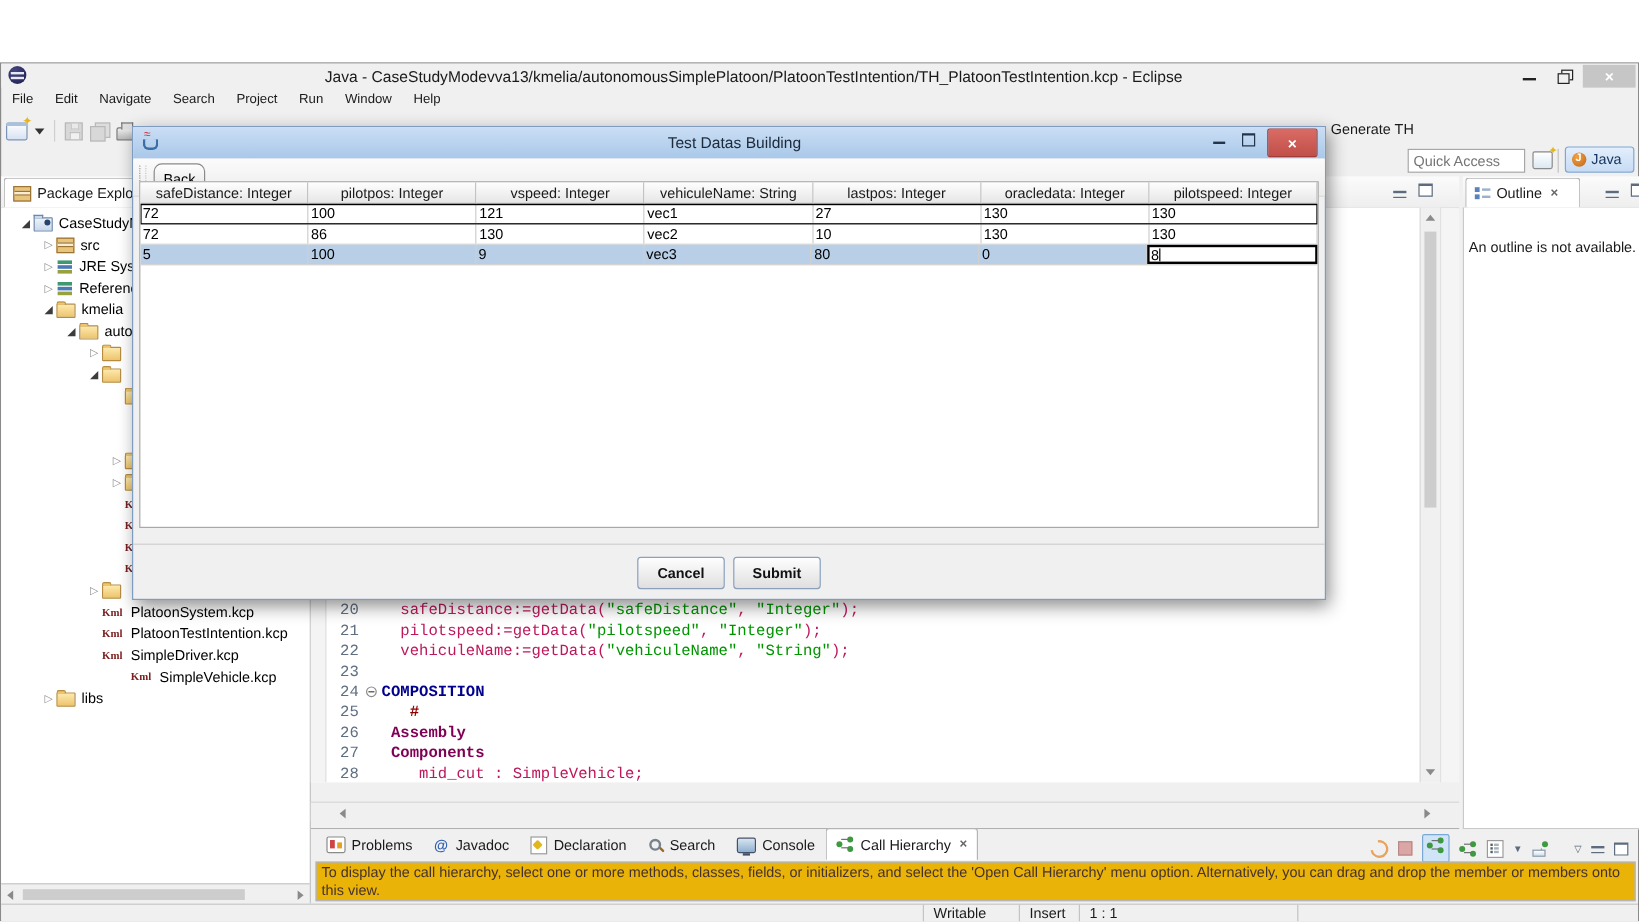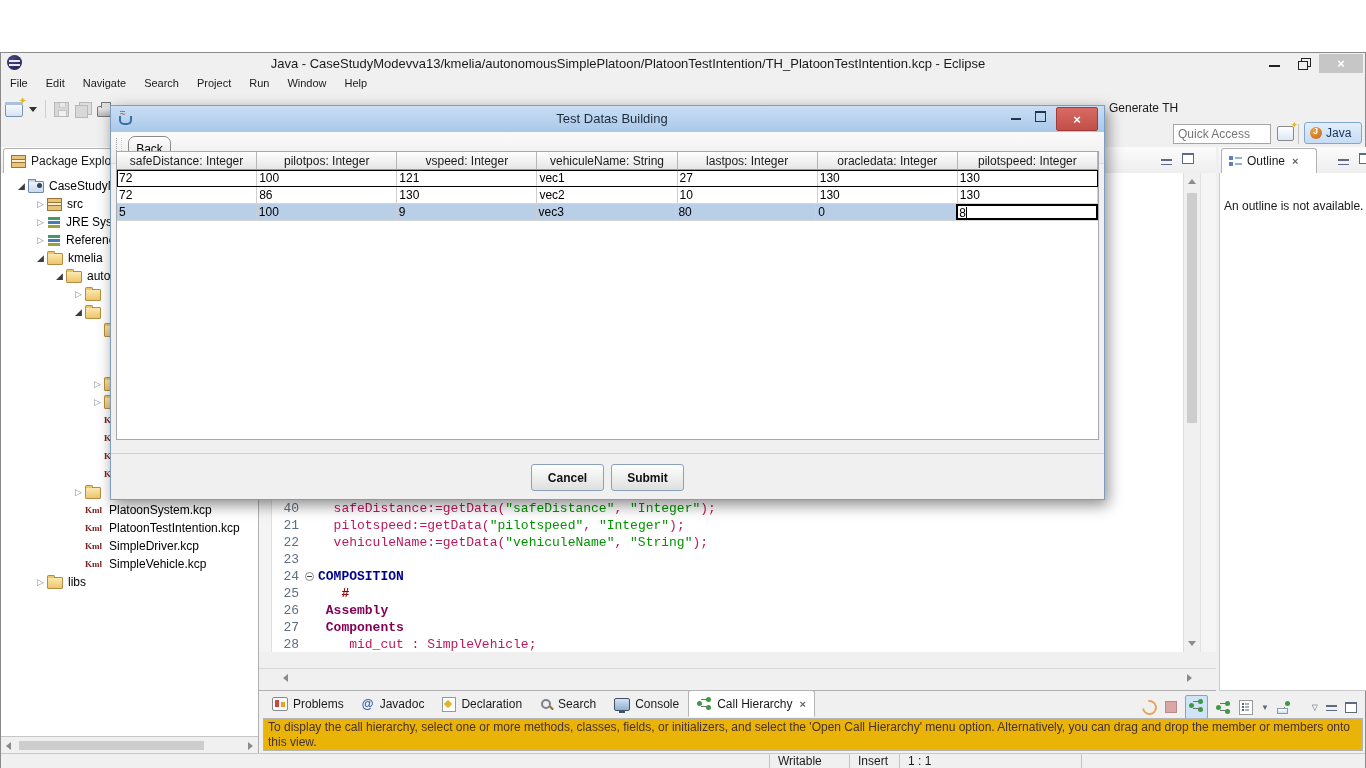--- a/index.html
+++ b/index.html
@@ -332,21 +332,21 @@
           <div class="tree-row" style="padding-left: 71px;">
             <span class="exp"></span>
             <span class="ico i-kml"></span>
             <span class="tree-label">PlatoonTestIntention.kcp</span>
           </div>
           <div class="tree-row" style="padding-left: 71px;">
             <span class="exp"></span>
             <span class="ico i-kml"></span>
             <span class="tree-label">SimpleDriver.kcp</span>
           </div>
-          <div class="tree-row" style="padding-left: 71px;">
+          <div class="tree-row" style="padding-left: 95px;">
             <span class="exp"></span>
             <span class="ico i-kml"></span>
             <span class="tree-label">SimpleVehicle.kcp</span>
           </div>
           <div class="tree-row" style="padding-left: 33px;">
             <span class="exp">▷</span>
             <span class="ico i-folder"></span>
             <span class="tree-label">libs</span>
           </div>
         </div>
@@ -361,21 +361,21 @@
       <div class="view-tabbar">
         <div class="view-btns" style="right:22px;">
           <span class="vb-min"></span>
           <span class="vb-max"></span>
         </div>
       </div>
       <div class="ed-content">
         <div class="ann-ruler"></div>
         <div class="code-block" id="code-lines">
             <div class="cline-row">
-              <span class="lnum">40</span>
+              <span class="lnum">20</span>
               <span class="fold"></span>
               <span class="ctext"><span class="c-p">  safeDistance:=getData(</span><span class="c-s">"safeDistance"</span><span class="c-p">, </span><span class="c-s">"Integer"</span><span class="c-p">);</span></span>
             </div>
             <div class="cline-row">
               <span class="lnum">21</span>
               <span class="fold"></span>
               <span class="ctext"><span class="c-p">  pilotspeed:=getData(</span><span class="c-s">"pilotspeed"</span><span class="c-p">, </span><span class="c-s">"Integer"</span><span class="c-p">);</span></span>
             </div>
             <div class="cline-row">
               <span class="lnum">22</span>

